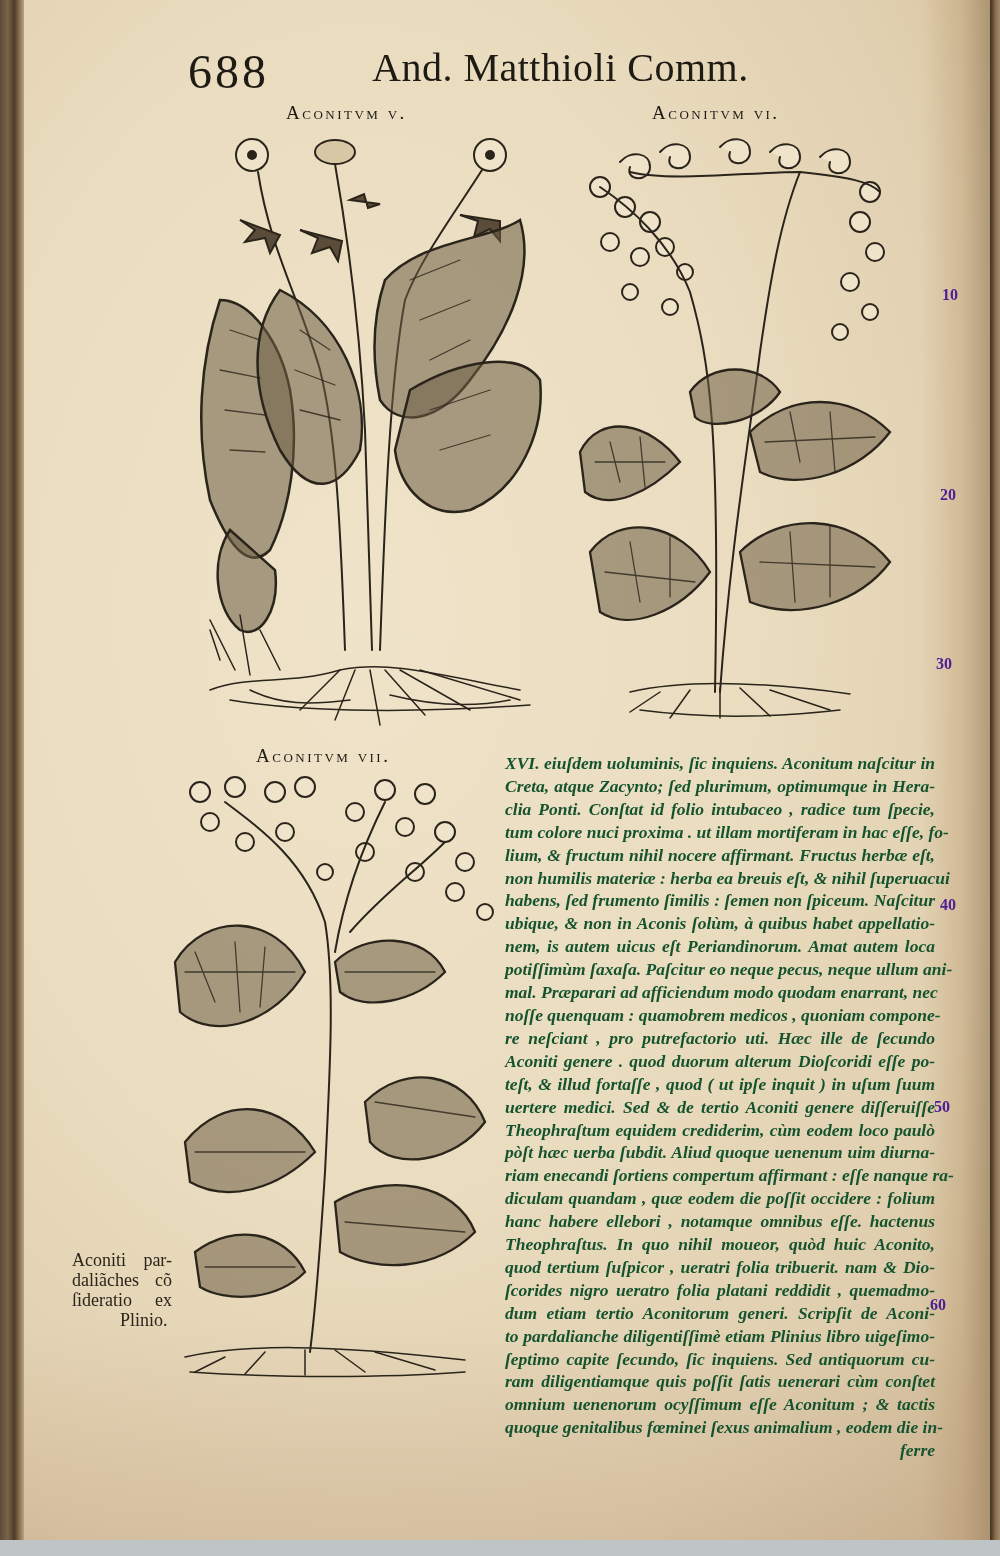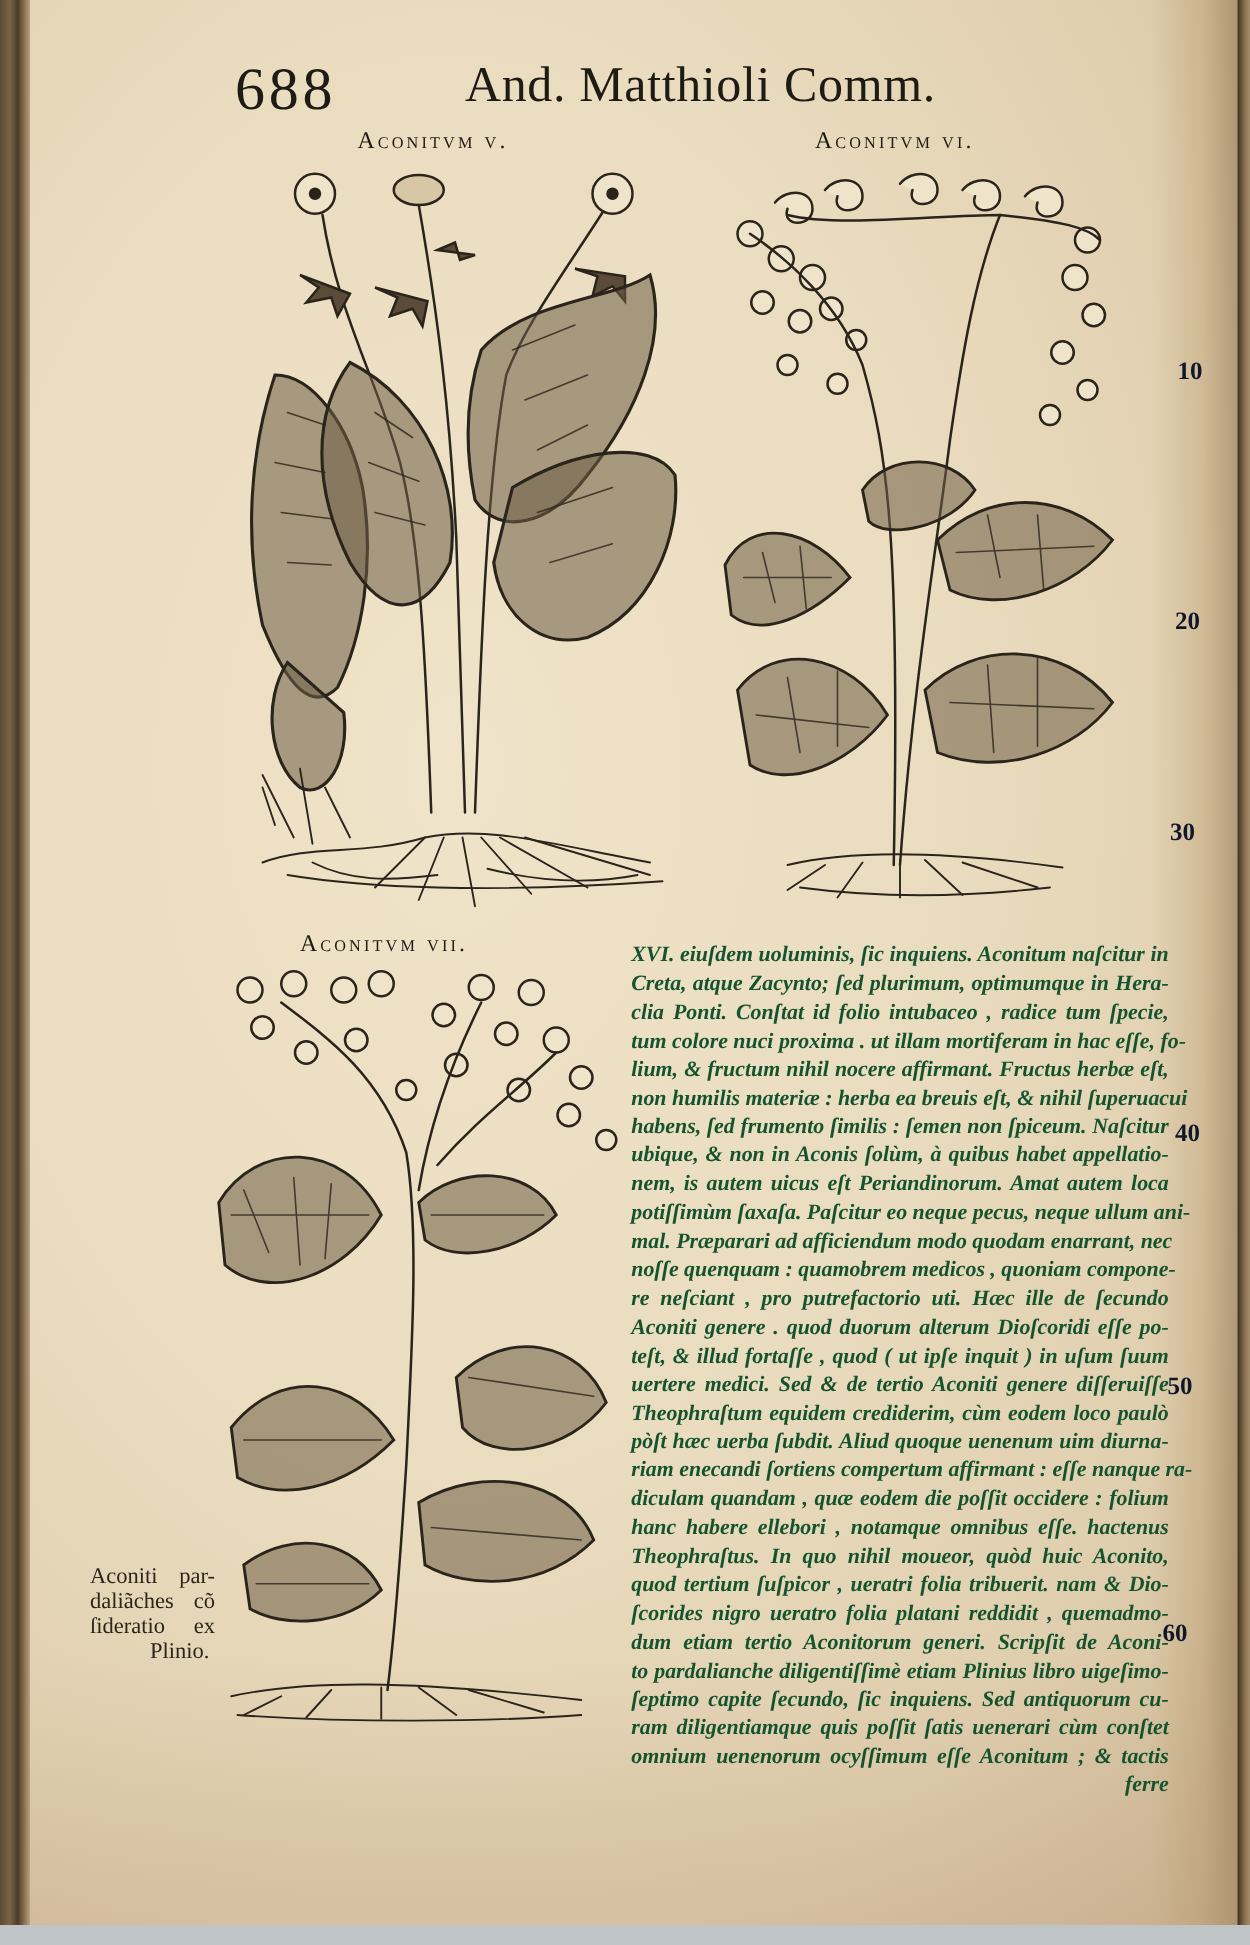--- a/index.html
+++ b/index.html
@@ -40,21 +40,21 @@
       position: absolute; left: 188px; top: 0; font-size: 48px; letter-spacing: 3px;
     }
     .head-title {
       position: absolute; left: 372px; top: 0; font-size: 40px; letter-spacing: 0.5px;
     }
     .caption {
       position: absolute; font-size: 19px; letter-spacing: 2.5px; font-variant: small-caps;
     }
     .cap-v { left: 286px; top: 102px; }
     .cap-vi { left: 652px; top: 102px; }
-    .cap-vii { left: 240px; top: 745px; }
+    .cap-vii { left: 256px; top: 745px; }
 
     .illus { position: absolute; }
     .illus svg { width: 100%; height: 100%; display: block; }
     .illus-v { left: 190px; top: 130px; width: 370px; height: 600px; }
     .illus-vi { left: 570px; top: 132px; width: 340px; height: 590px; }
     .illus-vii { left: 165px; top: 772px; width: 335px; height: 608px; }
 
     .body-text {
       position: absolute; left: 505px; top: 752px; width: 430px;
       font-style: italic; font-size: 17.5px; line-height: 22.9px;
@@ -64,21 +64,21 @@
     .body-text .line.last { text-align: left; text-align-last: right; font-style: italic; }
 
     .margin-note {
       position: absolute; left: 72px; top: 1250px; width: 100px;
       font-size: 18px; line-height: 20px; color: #2a241b;
     }
     .margin-note span { display: block; text-align: justify; text-align-last: justify; }
     .margin-note span.last { text-align-last: left; margin-left: 48px; }
 
     .line-num {
-      position: absolute; font-size: 20px; font-weight: bold; color: #0f172a;
+      position: absolute; font-size: 16px; font-weight: bold; color: #4c1d95;
     }
   </style>
 </head>
 <body>
 
 <div class="spine"></div>
 <div class="page">
   <div class="page-right-edge"></div>
   <div class="page-bottom-shade"></div>
 </div>
@@ -248,20 +248,21 @@
   <span class="line">diculam quandam , quæ eodem die poſſit occidere : folium</span>
   <span class="line">hanc habere ellebori , notamque omnibus eſſe.  hactenus</span>
   <span class="line">Theophraſtus.  In quo nihil moueor, quòd huic Aconito,</span>
   <span class="line">quod tertium ſuſpicor , ueratri folia tribuerit. nam &amp; Dio-</span>
   <span class="line">ſcorides nigro ueratro folia platani reddidit , quemadmo-</span>
   <span class="line">dum etiam tertio Aconitorum generi.   Scripſit de Aconi-</span>
   <span class="line">to pardalianche diligentiſſimè etiam Plinius libro uigeſimo-</span>
   <span class="line">ſeptimo capite ſecundo, ſic inquiens.   Sed antiquorum cu-</span>
   <span class="line">ram diligentiamque quis poſſit ſatis uenerari cùm conſtet</span>
   <span class="line">omnium uenenorum ocyſſimum eſſe Aconitum ; &amp; tactis</span>
+  <span class="line">quoque genitalibus fœminei ſexus animalium , eodem die in-</span>
   <span class="line last">ferre</span>
 </div>
 
 <div class="margin-note">
   <span>Aconiti par-</span>
   <span>daliãches cõ</span>
   <span>ſideratio ex</span>
   <span class="last">Plinio.</span>
 </div>
 

